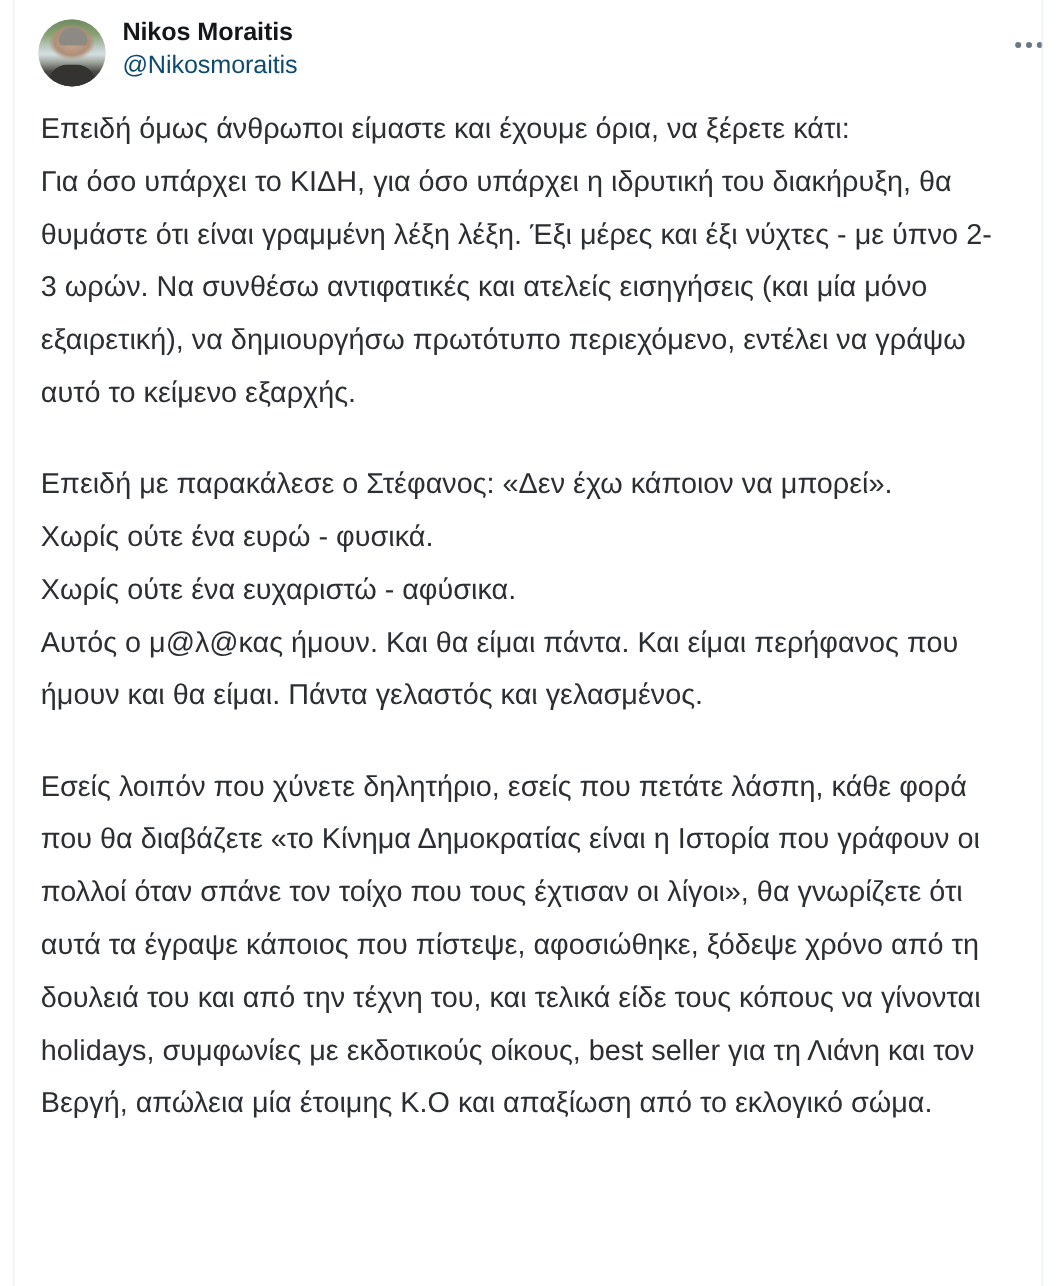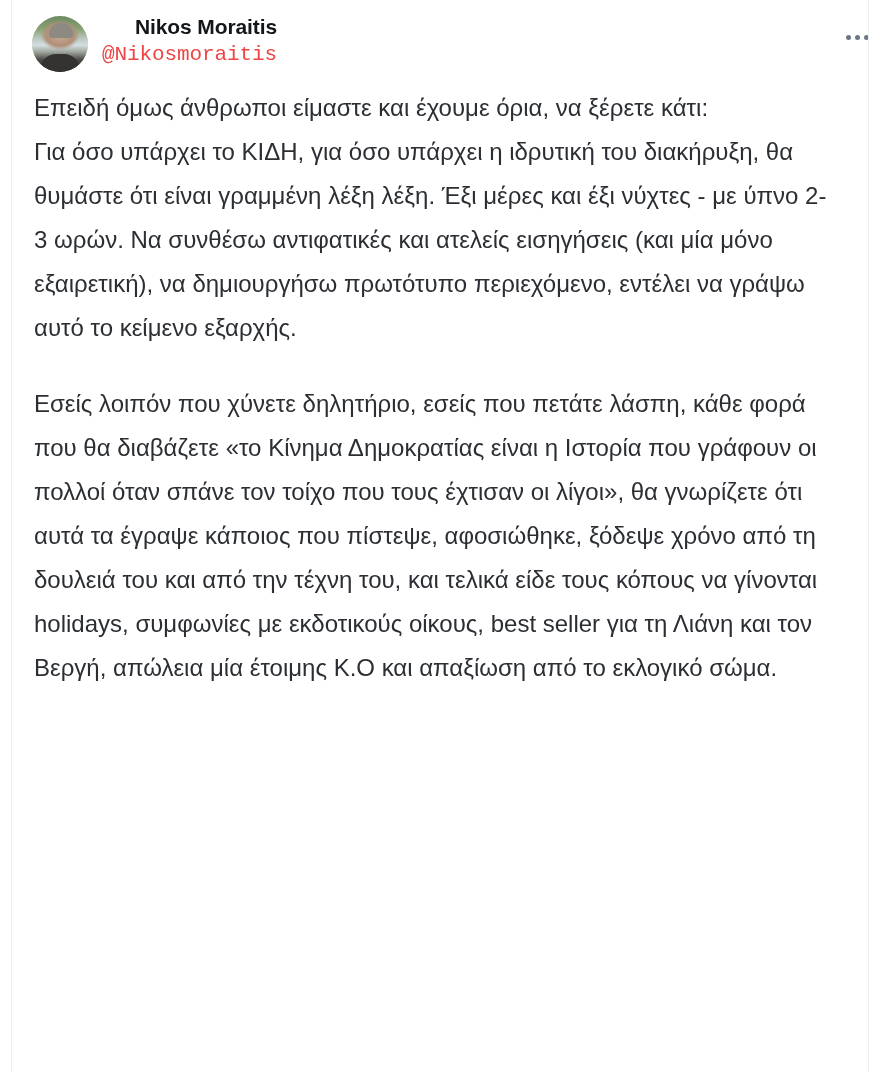--- a/index.html
+++ b/index.html
@@ -29,21 +29,20 @@
     background: #e9eef1;
   }
   .edge-rule.left  { left: 11px; }
   .edge-rule.right { right: 11px; }
 
   .post-header {
     display: flex;
     align-items: flex-start;
     padding: 14px 6px 0 32px;
     height: 84px;
-    text-align: right;
   }
 
   .avatar {
     position: relative;
     flex: 0 0 auto;
     width: 56px;
     height: 56px;
     border-radius: 50%;
     overflow: hidden;
     background: #cfd8c8;
@@ -81,24 +80,23 @@
   }
   .display-name {
     font-size: 21px;
     font-weight: 700;
     color: #14171a;
     letter-spacing: -0.1px;
   }
   .handle {
     font-size: 21px;
     font-weight: 400;
-    color: #ef4444;
+    color: #0c4a6e;
     margin-top: 3px;
     letter-spacing: -0.1px;
-    font-family: Liberation Mono, monospace;
   }
 
   .header-spacer { flex: 1 1 auto; }
 
   .more-menu {
     flex: 0 0 auto;
     display: flex;
     align-items: center;
     justify-content: center;
     gap: 4px;
@@ -157,17 +155,21 @@
       <span class="dot"></span>
       <span class="dot"></span>
       <span class="dot"></span>
     </div>
 
   </div>
 
   <div class="post-body">
     <p class="post-paragraph">Επειδή όμως άνθρωποι είμαστε και έχουμε όρια, να ξέρετε κάτι:
 Για όσο υπάρχει το ΚΙΔΗ, για όσο υπάρχει η ιδρυτική του διακήρυξη, θα θυμάστε ότι είναι γραμμένη λέξη λέξη. Έξι μέρες και έξι νύχτες - με ύπνο 2-3 ωρών. Να συνθέσω αντιφατικές και ατελείς εισηγήσεις (και μία μόνο εξαιρετική), να δημιουργήσω πρωτότυπο περιεχόμενο, εντέλει να γράψω αυτό το κείμενο εξαρχής.</p>
+    <p class="post-paragraph">Επειδή με παρακάλεσε ο Στέφανος: «Δεν έχω κάποιον να μπορεί».
+Χωρίς ούτε ένα ευρώ - φυσικά.
+Χωρίς ούτε ένα ευχαριστώ - αφύσικα.
+Αυτός ο μ@λ@κας ήμουν. Και θα είμαι πάντα. Και είμαι περήφανος που ήμουν και θα είμαι. Πάντα γελαστός και γελασμένος.</p>
     <p class="post-paragraph">Εσείς λοιπόν που χύνετε δηλητήριο,  εσείς που πετάτε λάσπη, κάθε φορά που θα διαβάζετε «το Κίνημα Δημοκρατίας είναι η Ιστορία που γράφουν οι πολλοί όταν σπάνε τον τοίχο που τους έχτισαν οι λίγοι», θα γνωρίζετε ότι αυτά τα έγραψε κάποιος που πίστεψε, αφοσιώθηκε, ξόδεψε χρόνο από τη δουλειά του και από την τέχνη του, και τελικά είδε τους κόπους να γίνονται holidays, συμφωνίες με εκδοτικούς οίκους, best seller για τη Λιάνη και τον Βεργή, απώλεια μία έτοιμης Κ.Ο και απαξίωση από το εκλογικό σώμα.</p>
 
   </div>
 
 </div>
 
 </body></html>

